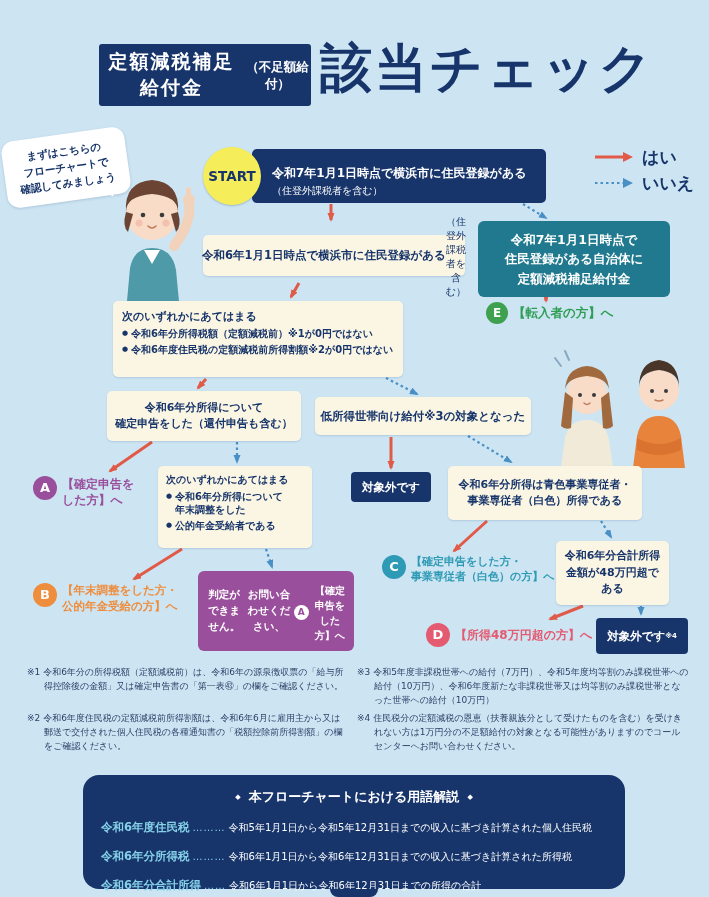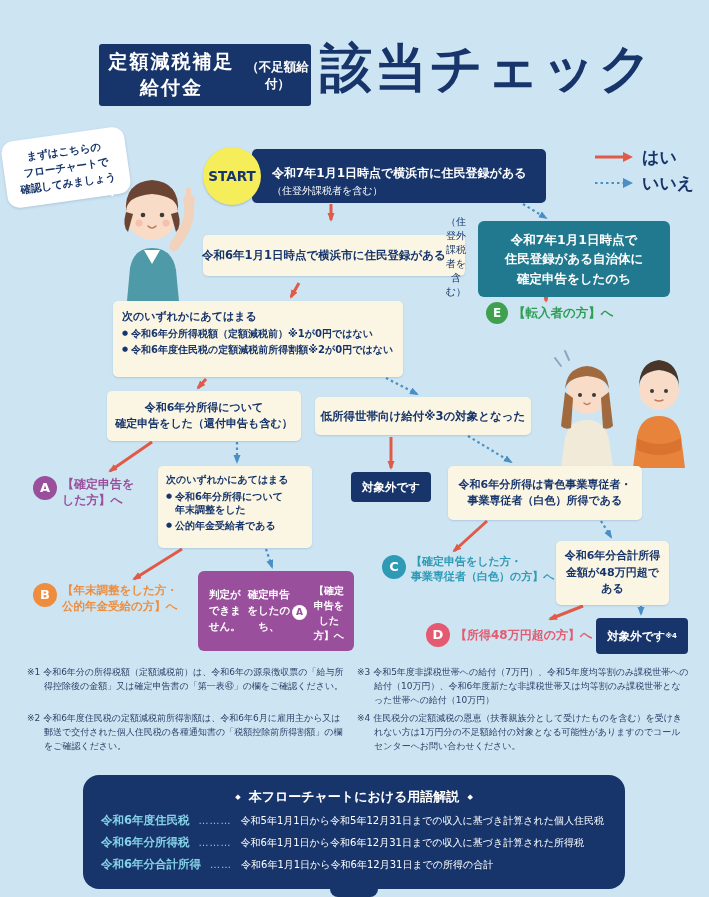--- a/index.html
+++ b/index.html
@@ -36,21 +36,21 @@
   .dot { font-size:7px; line-height:1.9; }
   
   .outside { background:#17356b; color:#fff; border-radius:4px; font-weight:700; font-size:11.5px; }
   .sup { font-size:7px; vertical-align:super; }
   
   .fn { position:absolute; font-size:9px; line-height:1.55; color:#2c3f66; padding-left:17px; text-indent:-17px; z-index:2; }
   
   .gloss { position:absolute; left:83px; top:775px; width:542px; height:114px; background:#17356b; border-radius:16px; z-index:2; padding:13px 18px 0; }
   .g-title { text-align:center; font-weight:800; font-size:13px; color:#fff; display:flex; justify-content:center; align-items:center; gap:8px; }
   .g-diamond { font-size:7px; color:#fff; }
-  .g-row { display:flex; align-items:baseline; gap:9px; margin-top:7px; white-space:nowrap; }
+  .g-row { display:flex; align-items:baseline; gap:3px; margin-top:14px; white-space:nowrap; }
   .g-row:first-of-type { margin-top:11px; }
   .g-term { color:#85d1e8; font-weight:800; font-size:11.5px; }
   .g-dots { color:#85d1e8; font-size:10px; letter-spacing:1px; }
   .g-desc { color:#fff; font-size:10px; }
   .tab { position:absolute; left:330px; top:889px; width:48px; height:8px; background:#17356b; border-radius:0 0 8px 8px; z-index:2; }
   .mini-a { width:15px; height:15px; border-radius:50%; background:#fff; color:#994f9b; font-weight:800; font-size:9px; display:inline-flex; align-items:center; justify-content:center; flex:0 0 auto; }
 </style>
 </head>
 <body>
 
@@ -152,21 +152,21 @@
 
   <div class="abs start">START</div>
 
   <div class="node navyBox" style="left:252px; top:149px; width:294px; height:54px; padding:16px 6px 6px 20px;">
     <div class="nowrap" style="font-size:12px;">令和7年1月1日時点で横浜市に住民登録がある</div>
     <div style="font-size:10px; font-weight:400; margin-top:2px;">（住登外課税者を含む）</div>
   </div>
 
   <div class="node tealBox center pre" style="left:478px; top:221px; width:192px; height:76px; font-size:12.5px; line-height:1.55;">令和7年1月1日時点で
 住民登録がある自治体に
-確定申告をしたのち</div>
+定額減税補足給付金</div>
 
   <div class="goto" style="left:486px; top:302px; color:#2f9e55; font-size:12.5px; align-items:center;">
     <span class="badge" style="width:22px; height:22px; background:#3fa14f; font-size:12px;">E</span>
     <span>【転入者の方】へ</span>
   </div>
 
   <div class="node cream center" style="left:203px; top:235px; width:262px; height:41px;">
     <div class="nowrap" style="font-size:11.5px;">令和6年1月1日時点で横浜市に住民登録がある</div>
     <div style="font-size:10px; font-weight:400; margin-top:2px;">（住登外課税者を含む）</div>
   </div>
@@ -213,21 +213,21 @@
 事業専従者（白色）所得である</div>
 
   <div class="goto" style="left:33px; top:583px; color:#ee8d3d; font-size:11.5px;">
     <span class="badge" style="width:24px; height:24px; background:#ee8d3d; font-size:13px;">B</span>
     <span class="pre">【年末調整をした方・
 公的年金受給の方】へ</span>
   </div>
 
   <div class="node purpleBox center" style="left:198px; top:571px; width:156px; height:80px; padding:6px; font-size:10.5px; line-height:1.5;">
     <div>判定ができません。</div>
-    <div>確定申告をしたのち、</div>
+    <div>お問い合わせください、</div>
     <div style="display:flex; align-items:center; gap:3px; margin-top:3px; font-size:10px;">
       <span class="mini-a">A</span>
       <span>【確定申告をした方】へ</span>
     </div>
   </div>
 
   <div class="goto" style="left:382px; top:555px; color:#2e9ab5; font-size:11px;">
     <span class="badge" style="width:24px; height:24px; background:#2e9ab5; font-size:13px;">C</span>
     <span class="pre">【確定申告をした方・
 事業専従者（白色）の方】へ</span>

